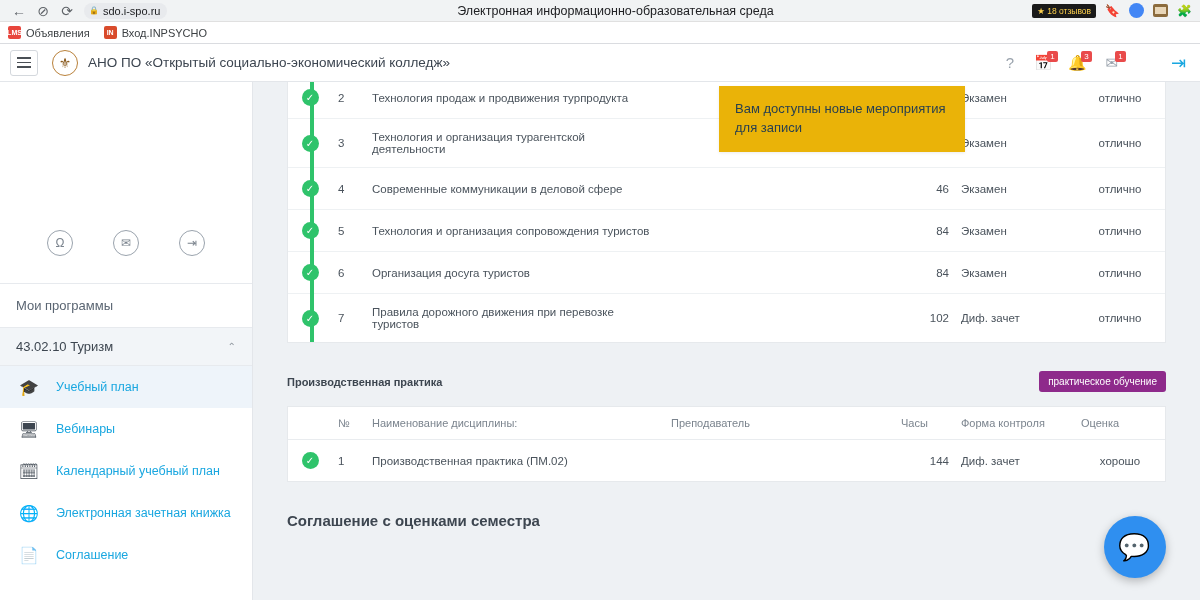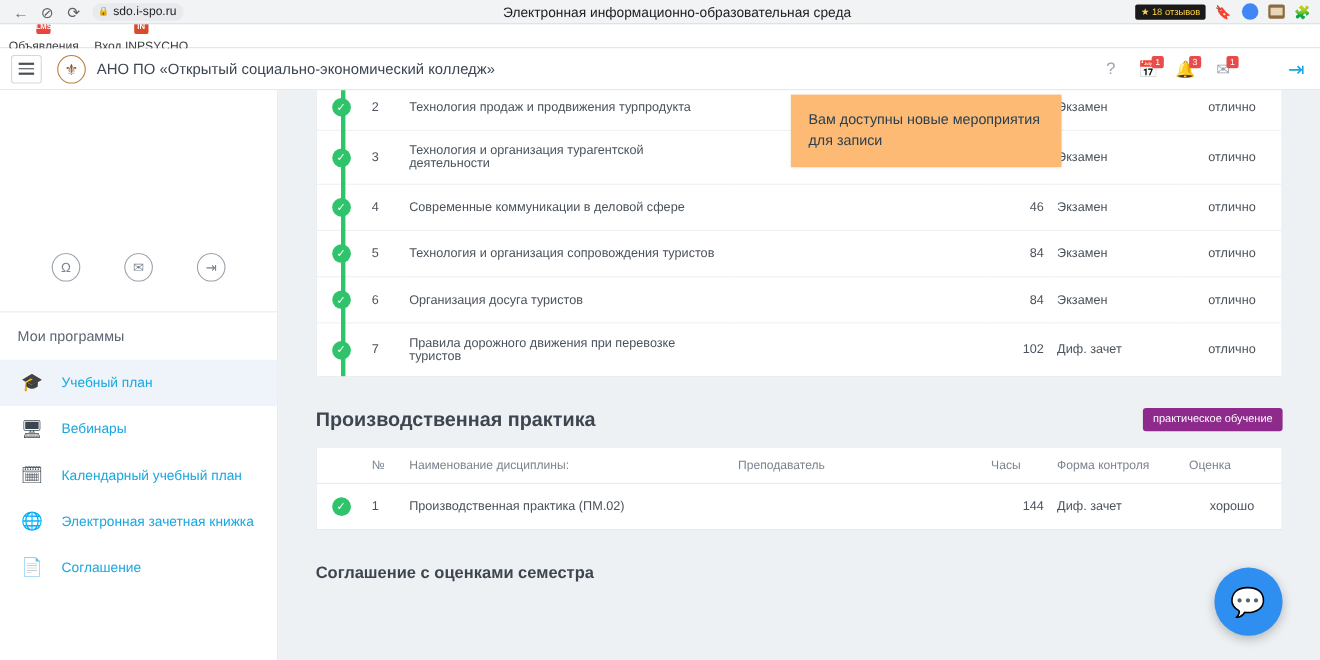--- a/index.html
+++ b/index.html
@@ -88,21 +88,21 @@
     height: 22px;
     background: #ffffff;
     border-bottom: 1px solid #dadce0;
     display: flex;
     align-items: center;
     padding: 0 8px;
     gap: 14px;
     font-size: 11px;
     color: #3c4043;
   }
-  .bm { display: flex; align-items: center; gap: 5px; flex-direction: column; }
+  .bm { display: flex; align-items: center; gap: 5px; }
   .bm-fav {
     width: 13px; height: 13px;
     font-size: 7px; font-weight: bold;
     color: #fff;
     display: flex; align-items: center; justify-content: center;
     border-radius: 2px;
   }
   .fav-lms { background: #e8453c; }
   .fav-inp { background: #d94b2b; }
 
@@ -308,38 +308,38 @@
     background: #2fc36b;
     z-index: 1;
   }
 
   
   .tooltip {
     position: absolute;
     left: 466px;
     top: 4px;
     width: 246px;
-    background: #fdba74;
+    background: #eab308;
     color: #29404f;
     font-size: 13px;
     line-height: 1.45;
     padding: 14px 16px;
     z-index: 30;
     box-shadow: 0 1px 3px rgba(0,0,0,.08);
   }
 
   
   .sec-head {
     display: flex;
     align-items: center;
     justify-content: space-between;
     margin: 28px 34px 14px 34px;
   }
   .sec-title {
-    font-size: 18px;
+    font-size: 11px;
     font-weight: bold;
     color: #3d4650;
   }
   .tag-practice {
     background: #8e2a8b;
     color: #fff;
     font-size: 10px;
     padding: 5px 9px;
     border-radius: 3px;
   }
@@ -429,20 +429,24 @@
 <div class="body-wrap">
 
   <div class="sidebar">
     <div class="sb-quick">
       <div class="qi">Ω</div>
       <div class="qi">✉</div>
       <div class="qi">⇥</div>
     </div>
     <div class="sb-sep"></div>
     <div class="sb-section-title">Мои программы</div>
+    <div class="sb-prog">
+      <span>43.02.10 Туризм</span>
+      <span class="chev">⌃</span>
+    </div>
 
     <div class="sb-item active">
       <span class="sb-ico">🎓</span>
       <span>Учебный план</span>
     </div>
     <div class="sb-item">
       <span class="sb-ico">🖥</span>
       <span>Вебинары</span>
     </div>
     <div class="sb-item">

